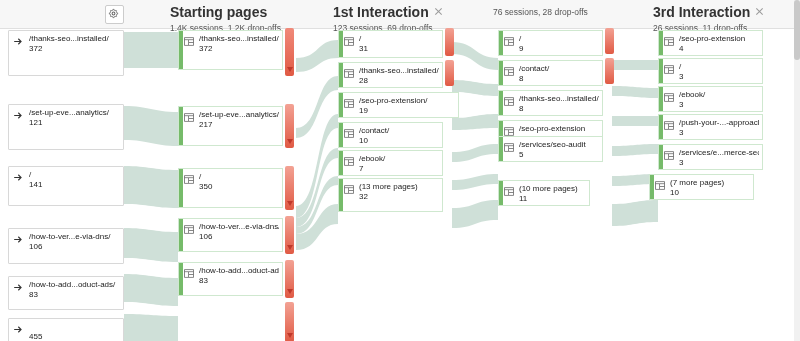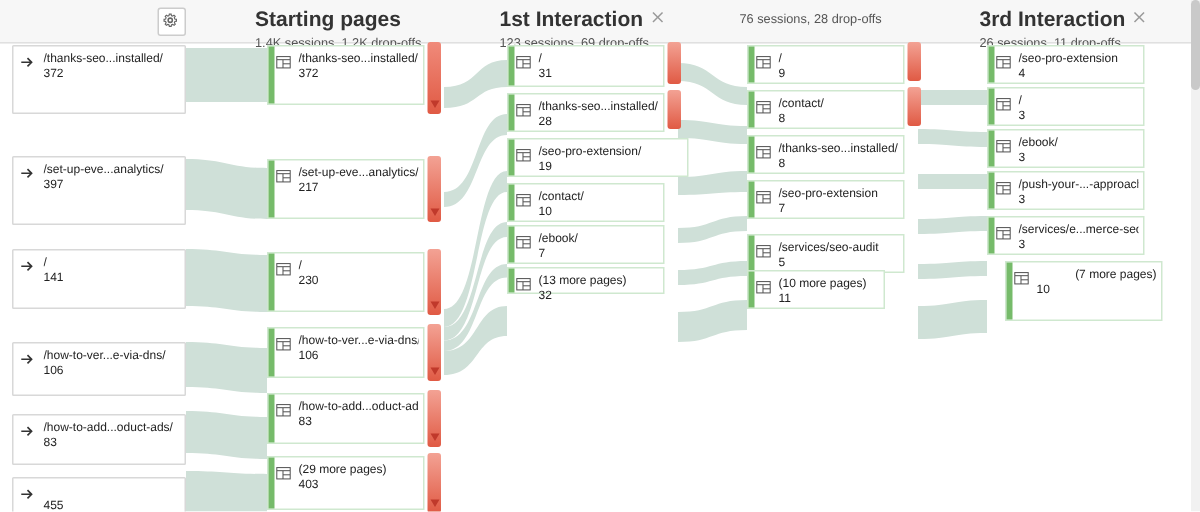--- a/index.html
+++ b/index.html
@@ -156,21 +156,21 @@
         <path d="M1 8h9M7 4l4 4-4 4" stroke="#333" stroke-width="1.6" fill="none"></path>
       </svg>
     <div class="label">/thanks-seo...installed/</div>
     <div class="count">372</div>
   </div>
   <div class="node left" style="left:8px;top:104px;width:116px;height:46px;">
     <svg class="pgicon" viewBox="0 0 16 16">
         <path d="M1 8h9M7 4l4 4-4 4" stroke="#333" stroke-width="1.6" fill="none"></path>
       </svg>
     <div class="label">/set-up-eve...analytics/</div>
-    <div class="count">397</div>
+    <div class="count">121</div>
   </div>
   <div class="node left" style="left:8px;top:166px;width:116px;height:40px;">
     <svg class="pgicon" viewBox="0 0 16 16">
         <path d="M1 8h9M7 4l4 4-4 4" stroke="#333" stroke-width="1.6" fill="none"></path>
       </svg>
     <div class="label">/</div>
     <div class="count">141</div>
   </div>
   <div class="node left" style="left:8px;top:228px;width:116px;height:36px;">
     <svg class="pgicon" viewBox="0 0 16 16">
@@ -229,21 +229,21 @@
   <div class="node green" style="left:178px;top:168px;width:105px;height:40px;">
     <div class="greenbar"></div>
     <svg class="pgicon" viewBox="0 0 16 16">
         <rect x="1" y="2" width="14" height="12" fill="#555"></rect>
         <rect x="2" y="3" width="12" height="2" fill="#fff"></rect>
         <rect x="2" y="6" width="5" height="7" fill="#fff"></rect>
         <rect x="8" y="6" width="6" height="3" fill="#fff"></rect>
         <rect x="8" y="10" width="6" height="3" fill="#fff"></rect>
       </svg>
     <div class="label">/</div>
-    <div class="count">230</div>
+    <div class="count">350</div>
   </div>
   <div class="dropbar" style="left:285px;top:166px;height:44px;background:linear-gradient(#f3a294,#e05a44);">
       <span class="arrow"></span>
     </div>
 
   <div class="node green" style="left:178px;top:218px;width:105px;height:34px;">
     <div class="greenbar"></div>
     <svg class="pgicon" viewBox="0 0 16 16">
         <rect x="1" y="2" width="14" height="12" fill="#555"></rect>
         <rect x="2" y="3" width="12" height="2" fill="#fff"></rect>
@@ -267,32 +267,20 @@
         <rect x="8" y="6" width="6" height="3" fill="#fff"></rect>
         <rect x="8" y="10" width="6" height="3" fill="#fff"></rect>
       </svg>
     <div class="label">/how-to-add...oduct-ads/</div>
     <div class="count">83</div>
   </div>
   <div class="dropbar" style="left:285px;top:260px;height:38px;background:linear-gradient(#f3a294,#e05a44);">
       <span class="arrow"></span>
     </div>
 
-  <div class="node green" style="left:178px;top:304px;width:105px;height:36px;">
-    <div class="greenbar"></div>
-    <svg class="pgicon" viewBox="0 0 16 16">
-        <rect x="1" y="2" width="14" height="12" fill="#555"></rect>
-        <rect x="2" y="3" width="12" height="2" fill="#fff"></rect>
-        <rect x="2" y="6" width="5" height="7" fill="#fff"></rect>
-        <rect x="8" y="6" width="6" height="3" fill="#fff"></rect>
-        <rect x="8" y="10" width="6" height="3" fill="#fff"></rect>
-      </svg>
-    <div class="label">(29 more pages)</div>
-    <div class="count">403</div>
-  </div>
   <div class="dropbar" style="left:285px;top:302px;height:40px;background:linear-gradient(#f3a294,#e05a44);">
       <span class="arrow"></span>
     </div>
 
   <div class="node green" style="left:338px;top:30px;width:105px;height:28px;">
     <div class="greenbar"></div>
     <svg class="pgicon" viewBox="0 0 16 16">
         <rect x="1" y="2" width="14" height="12" fill="#555"></rect>
         <rect x="2" y="3" width="12" height="2" fill="#fff"></rect>
         <rect x="2" y="6" width="5" height="7" fill="#fff"></rect>
@@ -350,21 +338,21 @@
         <rect x="1" y="2" width="14" height="12" fill="#555"></rect>
         <rect x="2" y="3" width="12" height="2" fill="#fff"></rect>
         <rect x="2" y="6" width="5" height="7" fill="#fff"></rect>
         <rect x="8" y="6" width="6" height="3" fill="#fff"></rect>
         <rect x="8" y="10" width="6" height="3" fill="#fff"></rect>
       </svg>
     <div class="label">/ebook/</div>
     <div class="count">7</div>
   </div>
 
-  <div class="node green" style="left:338px;top:178px;width:105px;height:18px;">
+  <div class="node green" style="left:338px;top:178px;width:105px;height:34px;">
     <div class="greenbar"></div>
     <svg class="pgicon" viewBox="0 0 16 16">
         <rect x="1" y="2" width="14" height="12" fill="#555"></rect>
         <rect x="2" y="3" width="12" height="2" fill="#fff"></rect>
         <rect x="2" y="6" width="5" height="7" fill="#fff"></rect>
         <rect x="8" y="6" width="6" height="3" fill="#fff"></rect>
         <rect x="8" y="10" width="6" height="3" fill="#fff"></rect>
       </svg>
     <div class="label">(13 more pages)</div>
     <div class="count">32</div>
@@ -417,21 +405,21 @@
         <rect x="1" y="2" width="14" height="12" fill="#555"></rect>
         <rect x="2" y="3" width="12" height="2" fill="#fff"></rect>
         <rect x="2" y="6" width="5" height="7" fill="#fff"></rect>
         <rect x="8" y="6" width="6" height="3" fill="#fff"></rect>
         <rect x="8" y="10" width="6" height="3" fill="#fff"></rect>
       </svg>
     <div class="label">/seo-pro-extension</div>
     <div class="count">7</div>
   </div>
 
-  <div class="node green" style="left:498px;top:156px;width:105px;height:26px;">
+  <div class="node green" style="left:498px;top:136px;width:105px;height:26px;">
     <div class="greenbar"></div>
     <svg class="pgicon" viewBox="0 0 16 16">
         <rect x="1" y="2" width="14" height="12" fill="#555"></rect>
         <rect x="2" y="3" width="12" height="2" fill="#fff"></rect>
         <rect x="2" y="6" width="5" height="7" fill="#fff"></rect>
         <rect x="8" y="6" width="6" height="3" fill="#fff"></rect>
         <rect x="8" y="10" width="6" height="3" fill="#fff"></rect>
       </svg>
     <div class="label">/services/seo-audit</div>
     <div class="count">5</div>
@@ -503,21 +491,21 @@
     <svg class="pgicon" viewBox="0 0 16 16">
         <rect x="1" y="2" width="14" height="12" fill="#555"></rect>
         <rect x="2" y="3" width="12" height="2" fill="#fff"></rect>
         <rect x="2" y="6" width="5" height="7" fill="#fff"></rect>
         <rect x="8" y="6" width="6" height="3" fill="#fff"></rect>
         <rect x="8" y="10" width="6" height="3" fill="#fff"></rect>
       </svg>
     <div class="label">/services/e...merce-seo/</div>
     <div class="count">3</div>
   </div>
-  <div class="node green" style="left:670px;top:174px;width:105px;height:40px;text-align:right;">
+  <div class="node green" style="left:649px;top:174px;width:105px;height:26px;">
     <div class="greenbar"></div>
     <svg class="pgicon" viewBox="0 0 16 16">
         <rect x="1" y="2" width="14" height="12" fill="#555"></rect>
         <rect x="2" y="3" width="12" height="2" fill="#fff"></rect>
         <rect x="2" y="6" width="5" height="7" fill="#fff"></rect>
         <rect x="8" y="6" width="6" height="3" fill="#fff"></rect>
         <rect x="8" y="10" width="6" height="3" fill="#fff"></rect>
       </svg>
     <div class="label">(7 more pages)</div>
     <div class="count">10</div>

